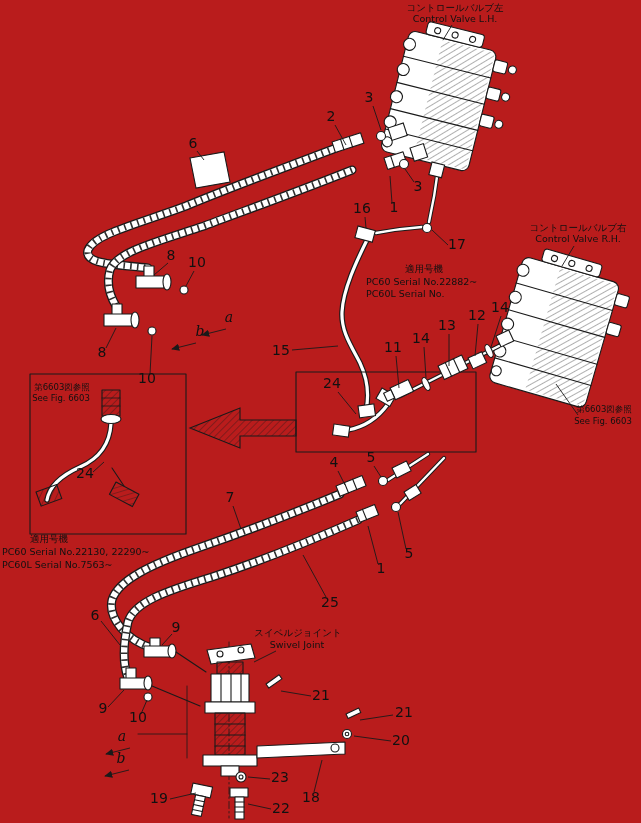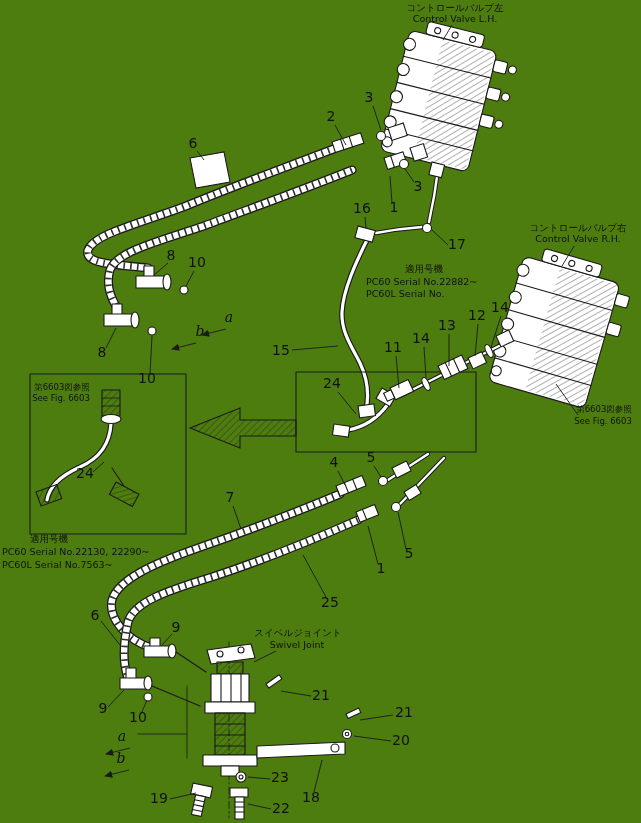--- a/index.html
+++ b/index.html
@@ -1,16 +1,16 @@
 <!DOCTYPE html>
 <html><head>
 <meta charset="utf-8">
 <style>
   html,body{margin:0;padding:0;background:#fff;}
-  .stage{width:641px;height:823px;position:relative;background:#4d7c0f;overflow:hidden;text-align:center;}
+  .stage{width:641px;height:823px;position:relative;background:#b91c1c;overflow:hidden;text-align:center;}
   svg{display:block;}
   .ink{stroke:#1a1a1a;fill:none;stroke-width:1.1;stroke-linecap:round;stroke-linejoin:round;}
   .thin{stroke-width:.8;}
   .part{fill:#ffffff;stroke:#1a1a1a;stroke-width:1.1;}
   .part-h{fill:url(#hatchP);stroke:#1a1a1a;stroke-width:1.1;}
   .hose-outer{fill:none;stroke:#1a1a1a;stroke-width:9;stroke-linecap:round;}
   .hose-inner{fill:none;stroke:#ffffff;stroke-width:6.4;stroke-linecap:round;}
   .hose-band{fill:none;stroke:#1a1a1a;stroke-width:6.4;stroke-dasharray:1.6 5.2;opacity:.9;}
   .tube-outer{fill:none;stroke:#1a1a1a;stroke-width:5.5;stroke-linecap:round;}
   .tube-inner{fill:none;stroke:#ffffff;stroke-width:3.2;stroke-linecap:round;}

